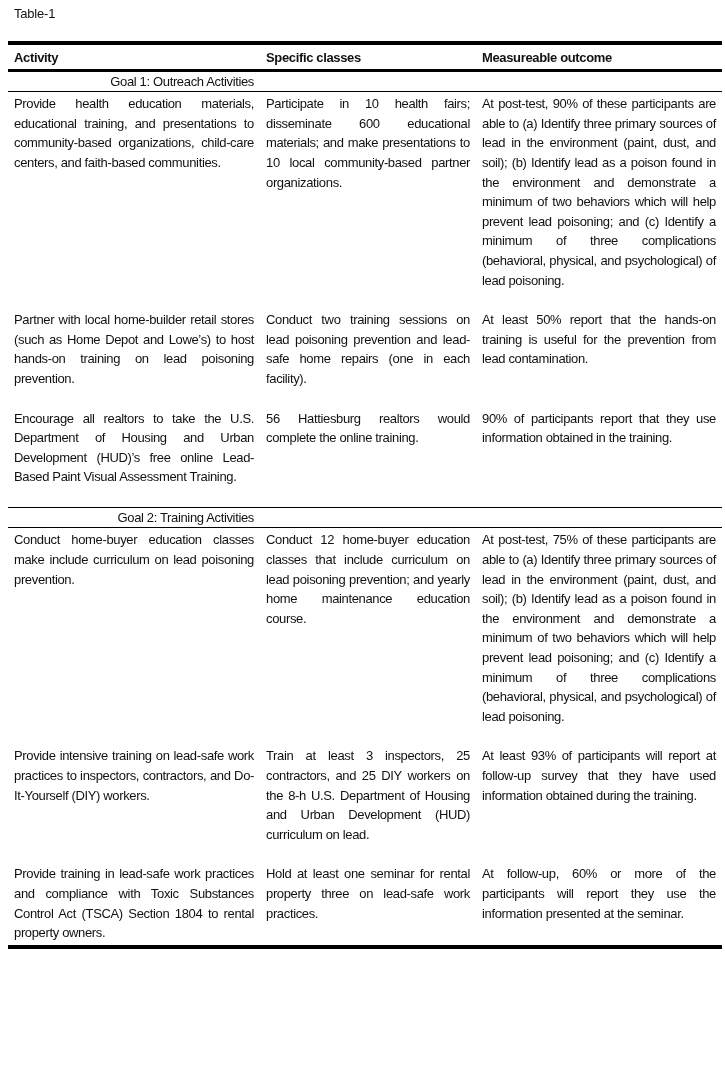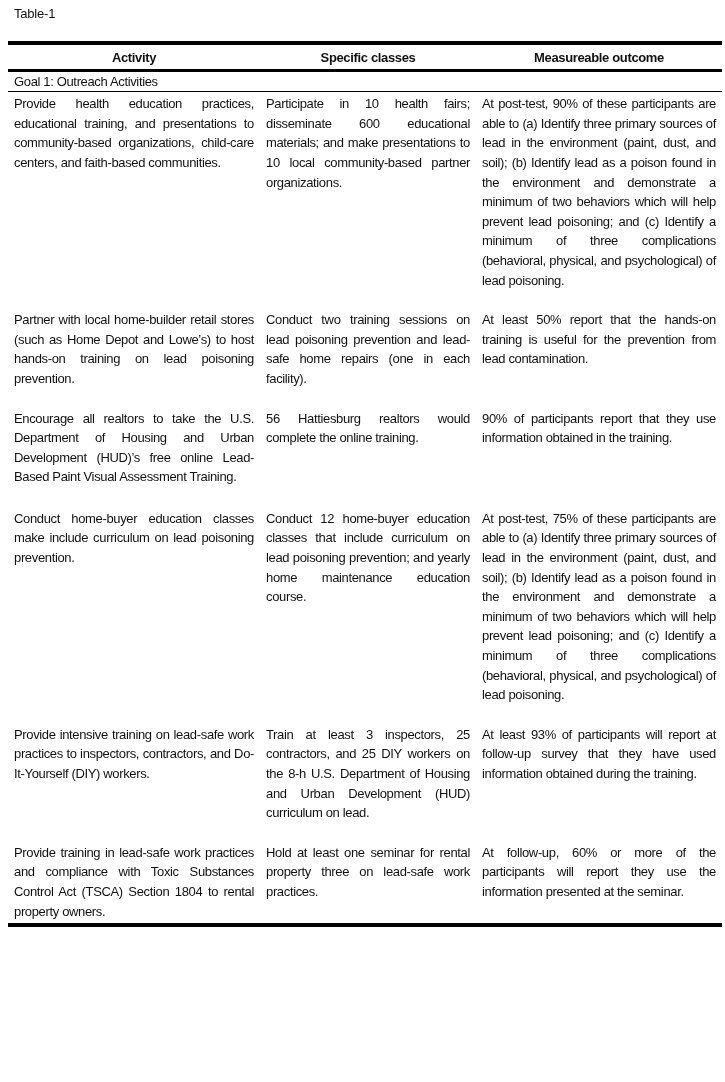--- a/index.html
+++ b/index.html
@@ -1,22 +1,22 @@
 <!DOCTYPE html>
 <html><head>
 <meta charset="utf-8">
 <style>
   html,body{margin:0;padding:0;background:#fff;}
   body{width:725px;height:1082px;position:relative;overflow:hidden;font-family:"Liberation Sans",sans-serif;color:#111;}
   .title{position:absolute;left:14px;top:6px;font-weight:normal;font-size:13px;letter-spacing:-0.2px;}
   table{position:absolute;left:8px;top:41px;width:714px;border-collapse:collapse;table-layout:fixed;font-size:13px;letter-spacing:-0.35px;line-height:19.6px;}
   col.c1{width:252px;} col.c2{width:216px;} col.c3{width:246px;}
-  th{font-weight:bold;text-align:center;padding:3px 6px 1px 6px;border-top:4px solid #000;border-bottom:3px solid #000;}
+  th{font-weight:bold;text-align:left;padding:3px 6px 1px 6px;border-top:4px solid #000;border-bottom:3px solid #000;}
   td{vertical-align:top;padding:0 6px;text-align:justify;}
-  td.goal{text-align:left;border-bottom:1px solid #000;padding-top:0;padding-bottom:0;}
+  td.goal{text-align:right;border-bottom:1px solid #000;padding-top:0;padding-bottom:0;}
   tr.goal2 td{border-top:1px solid #000;}
   tr.row td{padding-bottom:20px;}
   tr.row.first td{padding-top:2px;}
   tr.last td{padding-bottom:2px;border-bottom:4px solid #000;}
 </style>
 </head>
 <body>
 
 <div class="title">Table-1</div>
 
@@ -33,33 +33,38 @@
       <th>Measureable outcome</th>
     </tr>
   </thead>
   <tbody>
     <tr>
       <td class="goal">Goal 1: Outreach Activities</td>
       <td class="goal"></td>
       <td class="goal"></td>
     </tr>
     <tr class="row first">
-      <td>Provide health education practices, educational training, and presentations to community-based organizations, child-care centers, and faith-based communities.</td>
+      <td>Provide health education materials, educational training, and presentations to community-based organizations, child-care centers, and faith-based communities.</td>
       <td>Participate in 10 health fairs; disseminate 600 educational materials; and make presentations to 10 local community-based partner organizations.</td>
       <td>At post-test, 90% of these participants are able to (a) Identify three primary sources of lead in the environment (paint, dust, and soil); (b) Identify lead as a poison found in the environment and demonstrate a minimum of two behaviors which will help prevent lead poisoning; and (c) Identify a minimum of three complications (behavioral, physical, and psychological) of lead poisoning.</td>
     </tr>
     <tr class="row">
       <td>Partner with local home-builder retail stores (such as Home Depot and Lowe’s) to host hands-on training on lead poisoning prevention.</td>
       <td>Conduct two training sessions on lead poisoning prevention and lead-safe home repairs (one in each facility).</td>
       <td>At least 50% report that the hands-on training is useful for the prevention from lead contamination.</td>
     </tr>
     <tr class="row">
       <td>Encourage all realtors to take the U.S. Department of Housing and Urban Development (HUD)’s free online Lead-Based Paint Visual Assessment Training.</td>
       <td>56 Hattiesburg realtors would complete the online training.</td>
       <td>90% of participants report that they use information obtained in the training.</td>
+    </tr>
+    <tr class="goal2">
+      <td class="goal">Goal 2: Training Activities</td>
+      <td class="goal"></td>
+      <td class="goal"></td>
     </tr>
     <tr class="row first">
       <td>Conduct home-buyer education classes make include curriculum on lead poisoning prevention.</td>
       <td>Conduct 12 home-buyer education classes that include curriculum on lead poisoning prevention; and yearly home maintenance education course.</td>
       <td>At post-test, 75% of these participants are able to (a) Identify three primary sources of lead in the environment (paint, dust, and soil); (b) Identify lead as a poison found in the environment and demonstrate a minimum of two behaviors which will help prevent lead poisoning; and (c) Identify a minimum of three complications (behavioral, physical, and psychological) of lead poisoning.</td>
     </tr>
     <tr class="row">
       <td>Provide intensive training on lead-safe work practices to inspectors, contractors, and Do-It-Yourself (DIY) workers.</td>
       <td>Train at least 3 inspectors, 25 contractors, and 25 DIY workers on the 8-h U.S. Department of Housing and Urban Development (HUD) curriculum on lead.</td>
       <td>At least 93% of participants will report at follow-up survey that they have used information obtained during the training.</td>

